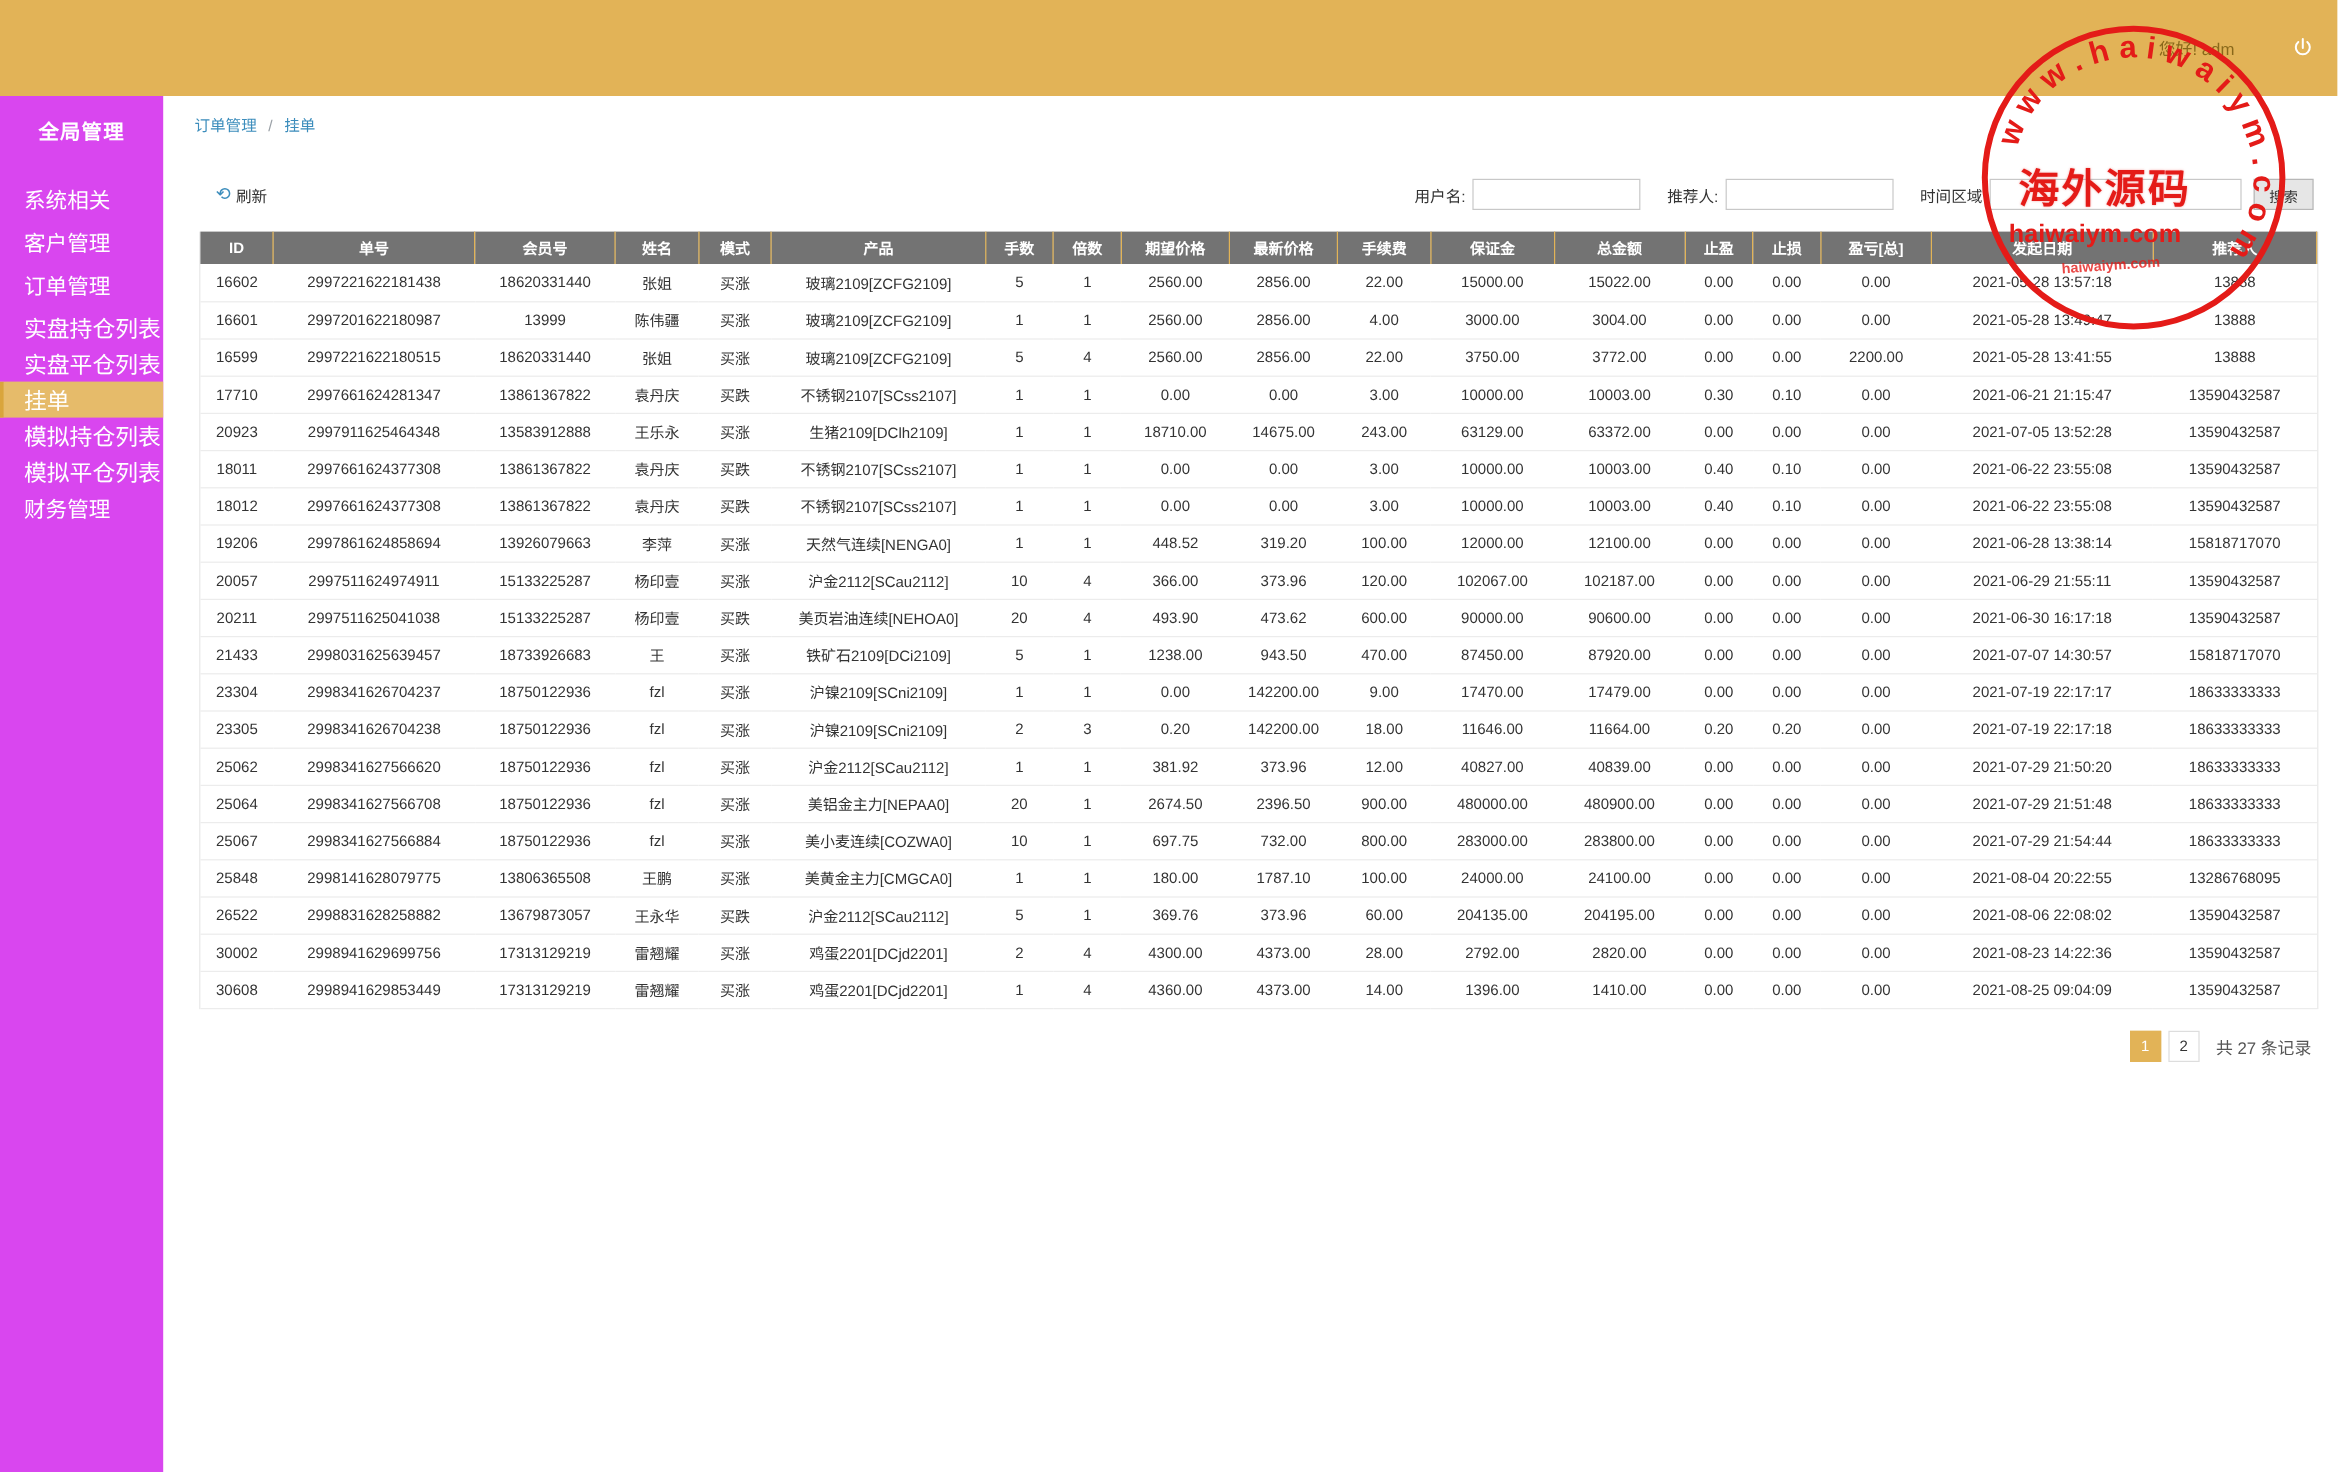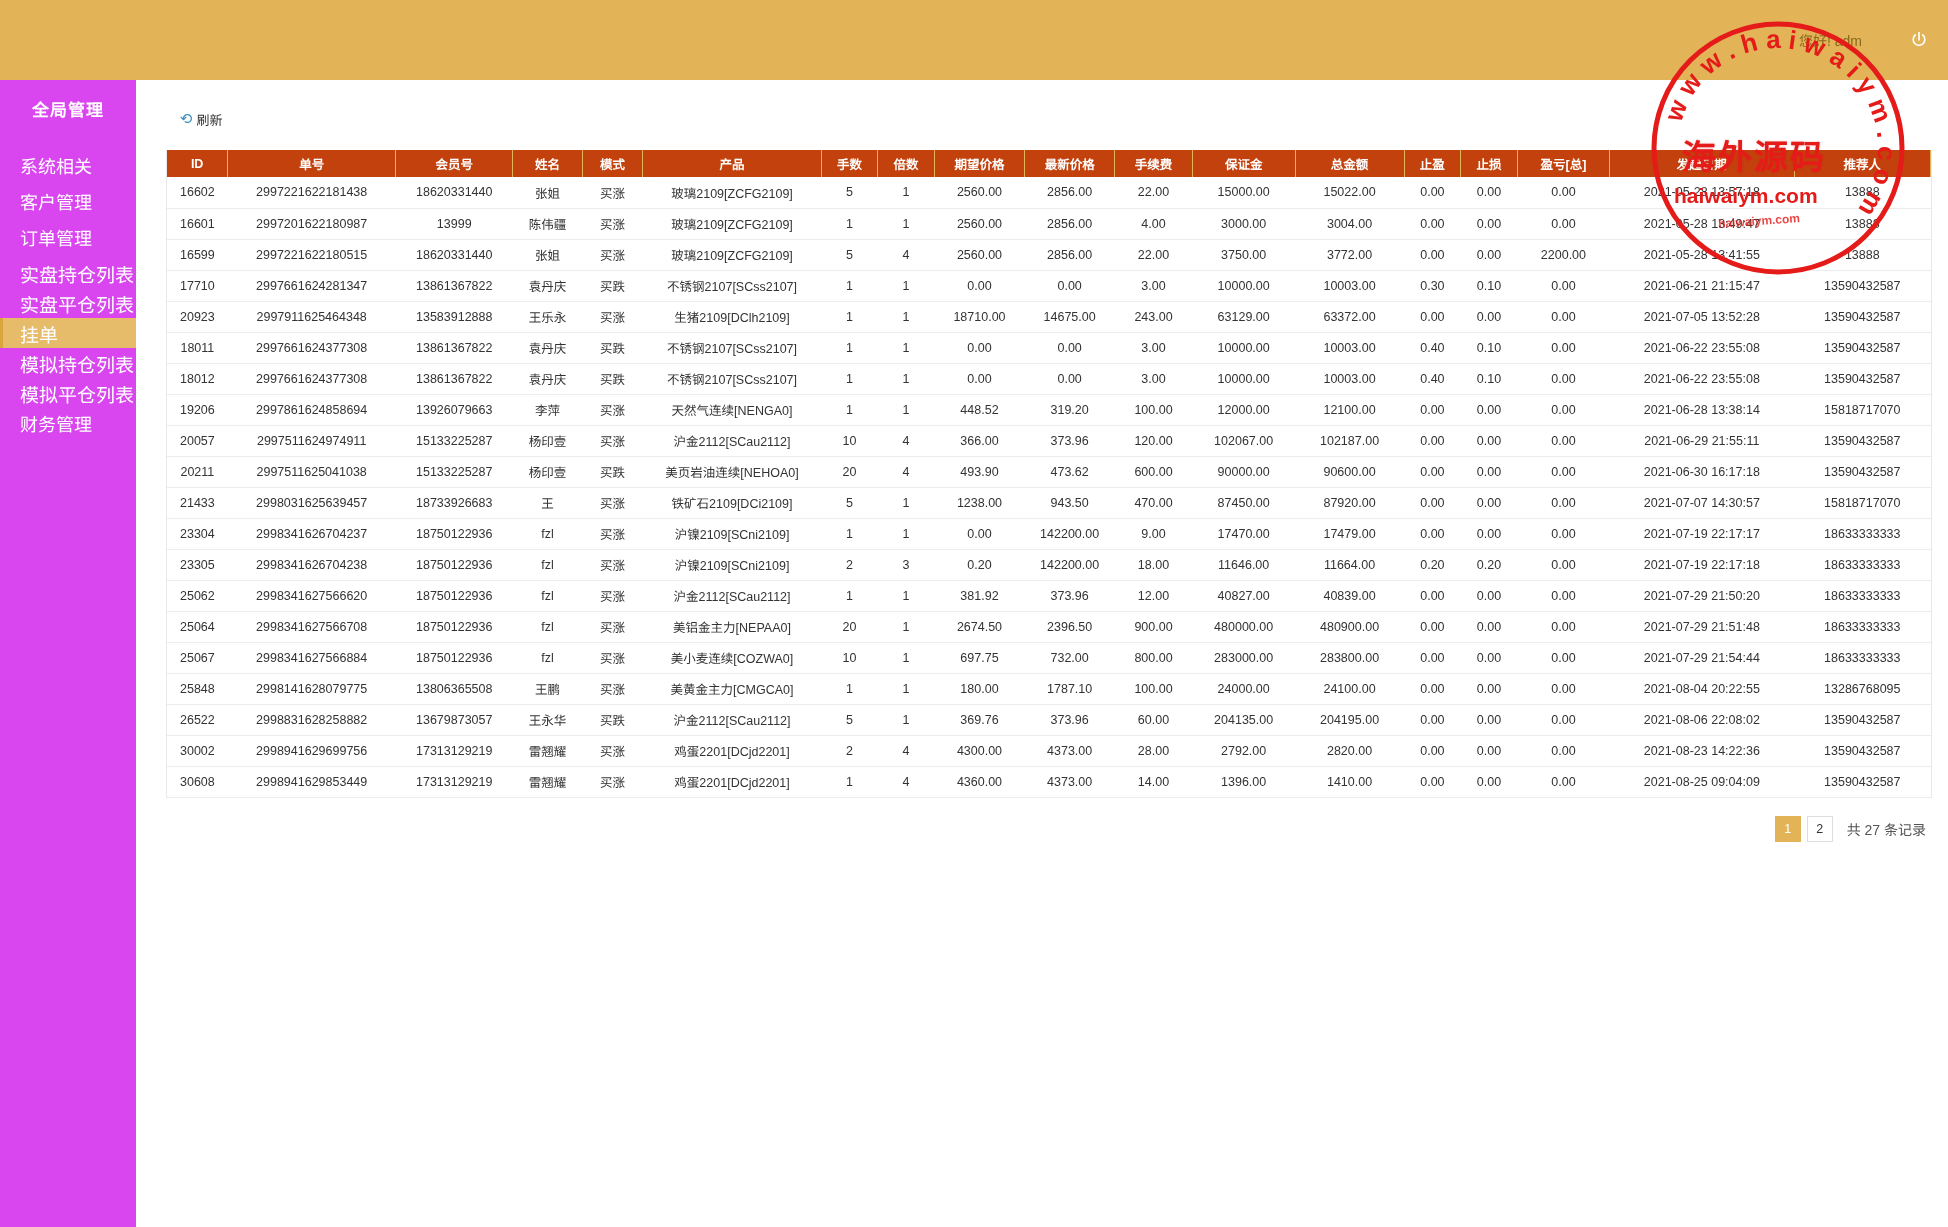--- a/index.html
+++ b/index.html
@@ -144,21 +144,21 @@
     border-left: 1px solid #e8e8e8;
     border-right: 1px solid #e8e8e8;
   }
   table.grid {
     width: 100%;
     border-collapse: collapse;
     font-size: 12.5px;
     color: #333333;
   }
   table.grid thead th {
-    background: #c2410c;
+    background: #737373;
     color: #ffffff;
     font-weight: bold;
     height: 27px;
     padding: 0 14px;
     text-align: center;
     white-space: nowrap;
     border-right: 1px solid #e2b357;
   }
   table.grid tbody td {
     height: 31px;
@@ -294,29 +294,49 @@
         <span>模拟平仓列表</span>
       </div>
       <div class="sidebar-item group">
         <span>财务管理</span>
       </div>
     </div>
   </div>
 
   <div class="main">
 
+    <div class="breadcrumb">
+      <a>订单管理</a>
+      <span class="sep">/</span>
+      <a>挂单</a>
+    </div>
 
     <div class="panel">
 
       <div class="toolbar">
         <div class="refresh-btn">
           <span class="refresh-icon">⟳</span>
           <span>刷新</span>
         </div>
 
+        <div class="filters">
+          <div class="filter-group">
+            <span class="filter-label">用户名:</span>
+            <input class="filter-input" type="text" value="" style="">
+          </div>
+          <div class="filter-group">
+            <span class="filter-label">推荐人:</span>
+            <input class="filter-input" type="text" value="" style="">
+          </div>
+          <div class="filter-group">
+            <span class="filter-label">时间区域</span>
+            <input class="filter-input wide" type="text" value="" style="">
+          </div>
+          <button class="search-btn">搜索</button>
+        </div>
       </div>
 
       <div class="table-wrap">
         <table class="grid">
           <thead>
             <tr>
               <th class="col-id">ID</th>
               <th class="col-order">单号</th>
               <th class="col-member">会员号</th>
               <th class="col-name">姓名</th>

